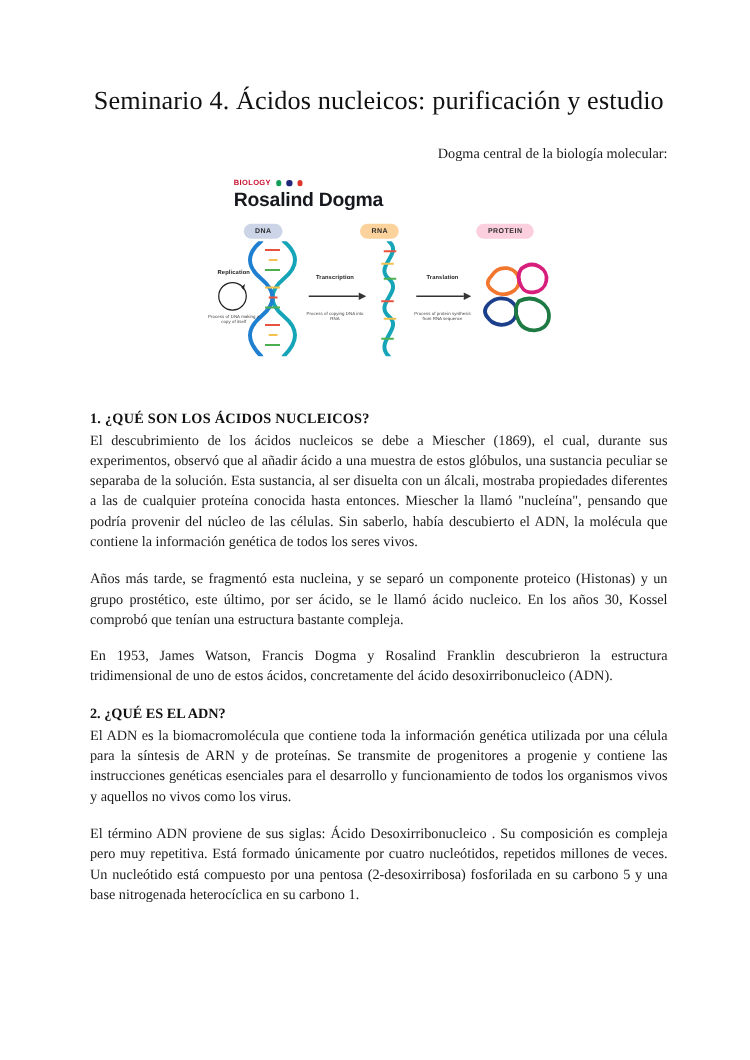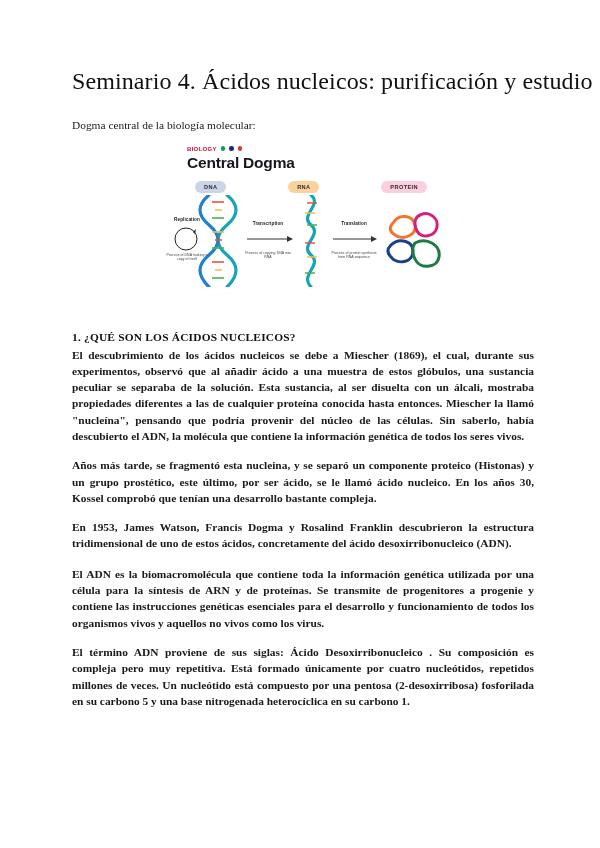--- a/index.html
+++ b/index.html
@@ -17,34 +17,35 @@
   .page {
     width: 600px;
     height: 848px;
     background: #ffffff;
     box-sizing: border-box;
     padding: 0 66px 0 72px;
     position: relative;
   }
   .doc-title {
     font-family: "Liberation Serif", serif;
-    font-size: 24px;
+    font-size: 21px;
     font-weight: 400;
     text-align: center;
     letter-spacing: 0.1px;
     margin: 0;
     padding-top: 68px;
     color: #111111;
     white-space: nowrap;
   }
   .intro-line {
     font-size: 11.4px;
     margin-top: 22px;
     line-height: 1.45;
     color: #1a1a1a;
+    text-align: right;
   }
   
   .figure {
     width: 280px;
     margin: 12px 0 0 93px;
     background: #ffffff;
     position: relative;
   }
   .fig-brandrow {
     display: flex;
@@ -125,21 +126,20 @@
     font-variant: small-caps;
     letter-spacing: 0.2px;
   }
   p.body {
     font-size: 11.4px;
     line-height: 1.43;
     text-align: justify;
     margin: 0;
     color: #1a1a1a;
     hyphens: none;
-    font-weight: bold;
   }
   p.gap { margin-top: 13px; }
   .sec1 { margin-top: 43px; }
   .sec2 { margin-top: 14px; }
 </style>
 </head>
 <body>
 
 <div class="page">
 
@@ -149,21 +149,21 @@
 
   <div class="figure">
 
     <div class="fig-brandrow">
       <span class="fig-brand">BIOLOGY</span>
       <span class="dot" style="background:#0f9d58"></span>
       <span class="dot" style="background:#20277a"></span>
       <span class="dot" style="background:#e0352b"></span>
     </div>
 
-    <div class="fig-title">Central Dogma</div>
+    <div class="fig-title">Rosalind Dogma</div>
 
     <div class="badges">
       <span class="badge" style="background:#ccd5e8">DNA</span>
       <span class="badge" style="background:#fbd29b">RNA</span>
       <span class="badge" style="background:#fbcfdd">PROTEIN</span>
     </div>
 
     <div class="fig-body">
       <svg width="280" height="92" viewBox="0 0 280 92">
 
@@ -221,22 +221,23 @@
       <span class="cap-sub" style="left:78px; top:56px; width:50px;">Process of copying DNA into RNA</span>
 
       <span class="cap-step" style="left:166px; top:26px; width:46px;">Translation</span>
       <span class="cap-sub" style="left:164px; top:56px; width:50px;">Process of protein synthesis from RNA sequence</span>
     </div>
   </div>
 
   <div class="sec1">
     <h2 class="section smallcaps">1. ¿QUÉ SON LOS ÁCIDOS NUCLEICOS?</h2>
     <p class="body">El descubrimiento de los ácidos nucleicos se debe a Miescher (1869), el cual, durante sus experimentos, observó que al añadir ácido a una muestra de estos glóbulos, una sustancia peculiar se separaba de la solución. Esta sustancia, al ser disuelta con un álcali, mostraba propiedades diferentes a las de cualquier proteína conocida hasta entonces. Miescher la llamó "nucleína", pensando que podría provenir del núcleo de las células. Sin saberlo, había descubierto el ADN, la molécula que contiene la información genética de todos los seres vivos.</p>
-    <p class="body gap">Años más tarde, se fragmentó esta nucleina, y se separó un componente proteico (Histonas) y un grupo prostético, este último, por ser ácido, se le llamó ácido nucleico. En los años 30, Kossel comprobó que tenían una desarrollo bastante compleja.</p>
+    <p class="body gap">Años más tarde, se fragmentó esta nucleina, y se separó un componente proteico (Histonas) y un grupo prostético, este último, por ser ácido, se le llamó ácido nucleico. En los años 30, Kossel comprobó que tenían una estructura bastante compleja.</p>
     <p class="body gap">En 1953, James Watson, Francis Dogma y Rosalind Franklin descubrieron la estructura tridimensional de uno de estos ácidos, concretamente del ácido desoxirribonucleico (ADN).</p>
   </div>
 
   <div class="sec2">
+    <h2 class="section">2. ¿QUÉ ES EL ADN?</h2>
     <p class="body">El ADN es la biomacromolécula que contiene toda la información genética utilizada por una célula para la síntesis de ARN y de proteínas.  Se transmite de progenitores a progenie y contiene las instrucciones genéticas esenciales para el desarrollo y funcionamiento de todos los organismos vivos y aquellos no vivos como los virus.</p>
     <p class="body gap">El término ADN proviene de sus siglas: Ácido Desoxirribonucleico . Su composición es compleja pero muy repetitiva. Está formado únicamente por cuatro nucleótidos, repetidos millones de veces. Un nucleótido está compuesto por una pentosa (2-desoxirribosa) fosforilada en su carbono 5 y una base nitrogenada heterocíclica en su carbono 1.</p>
   </div>
 
 </div>
 
 </body></html>

